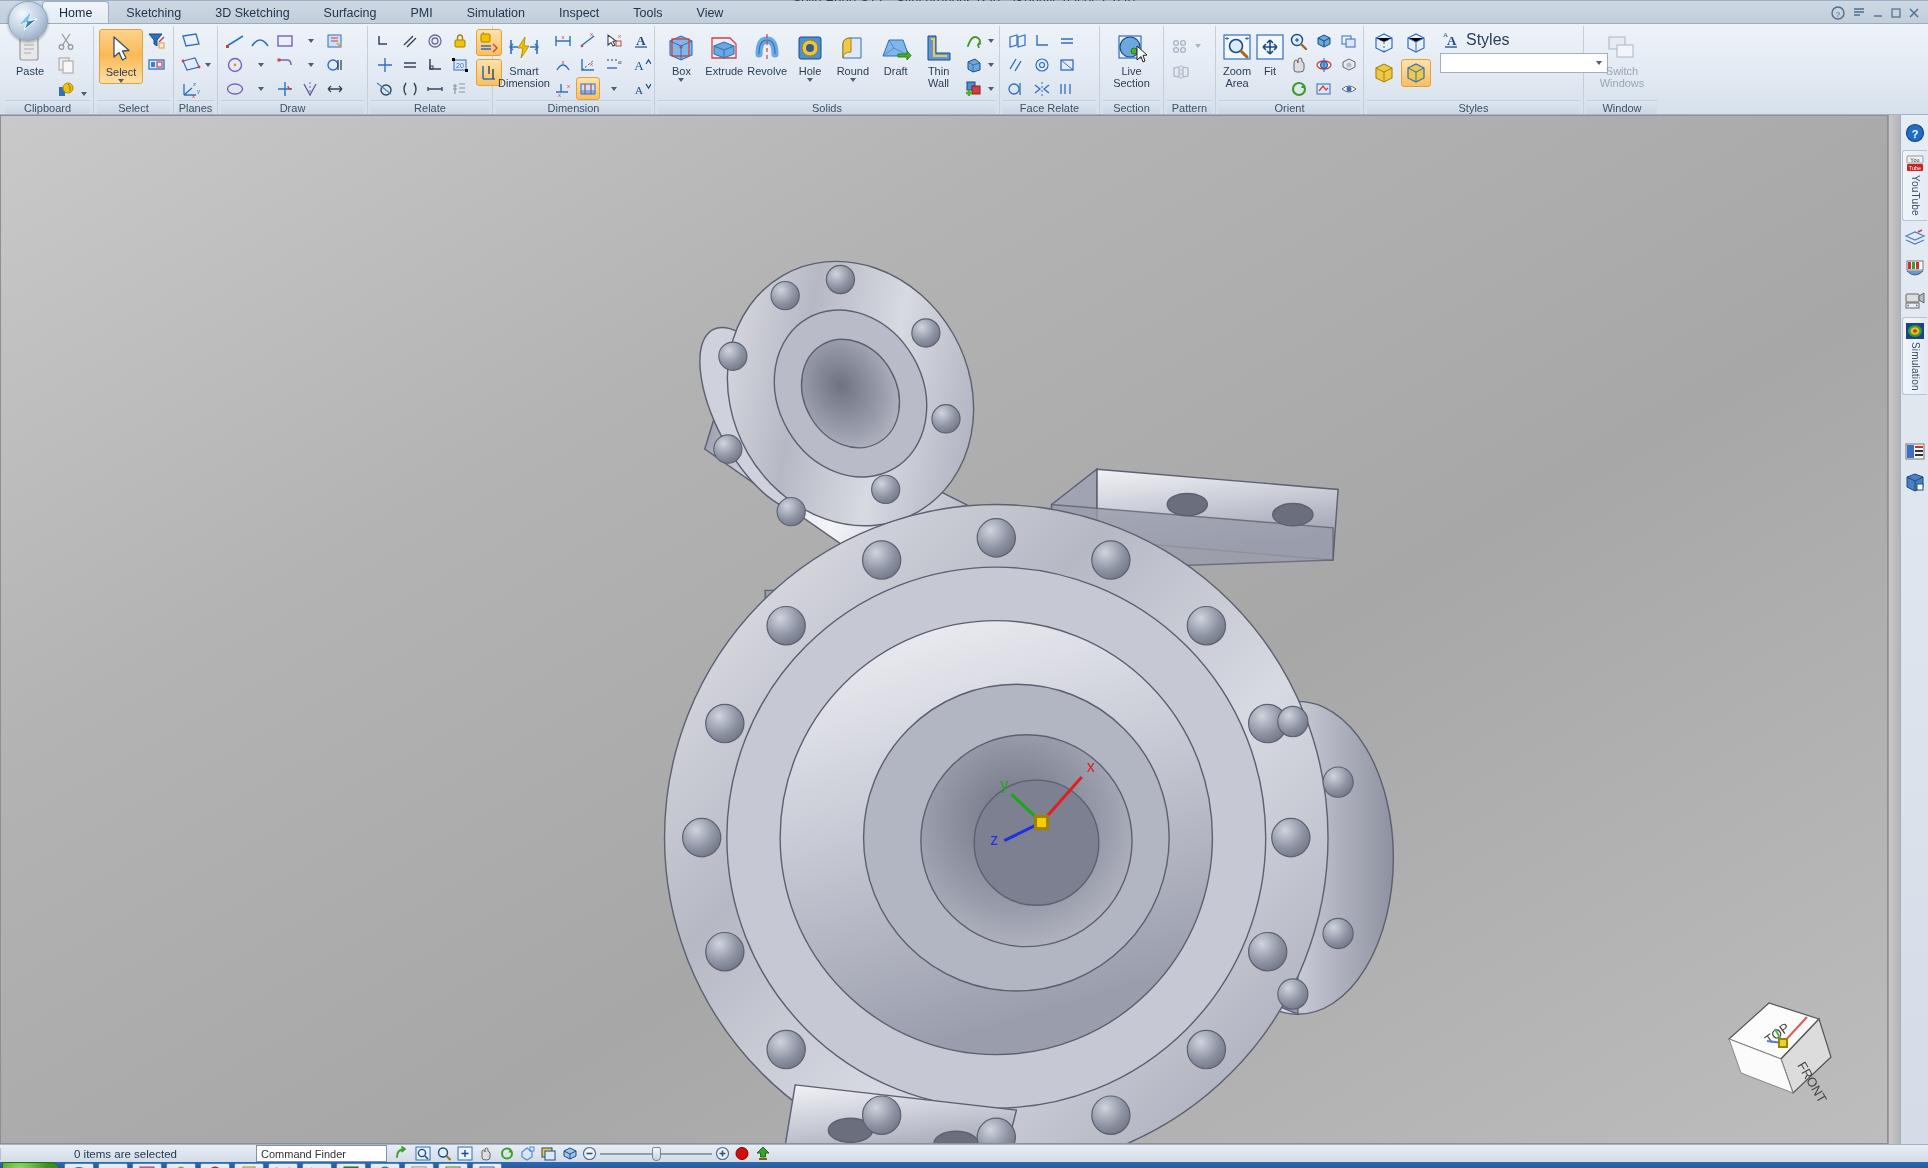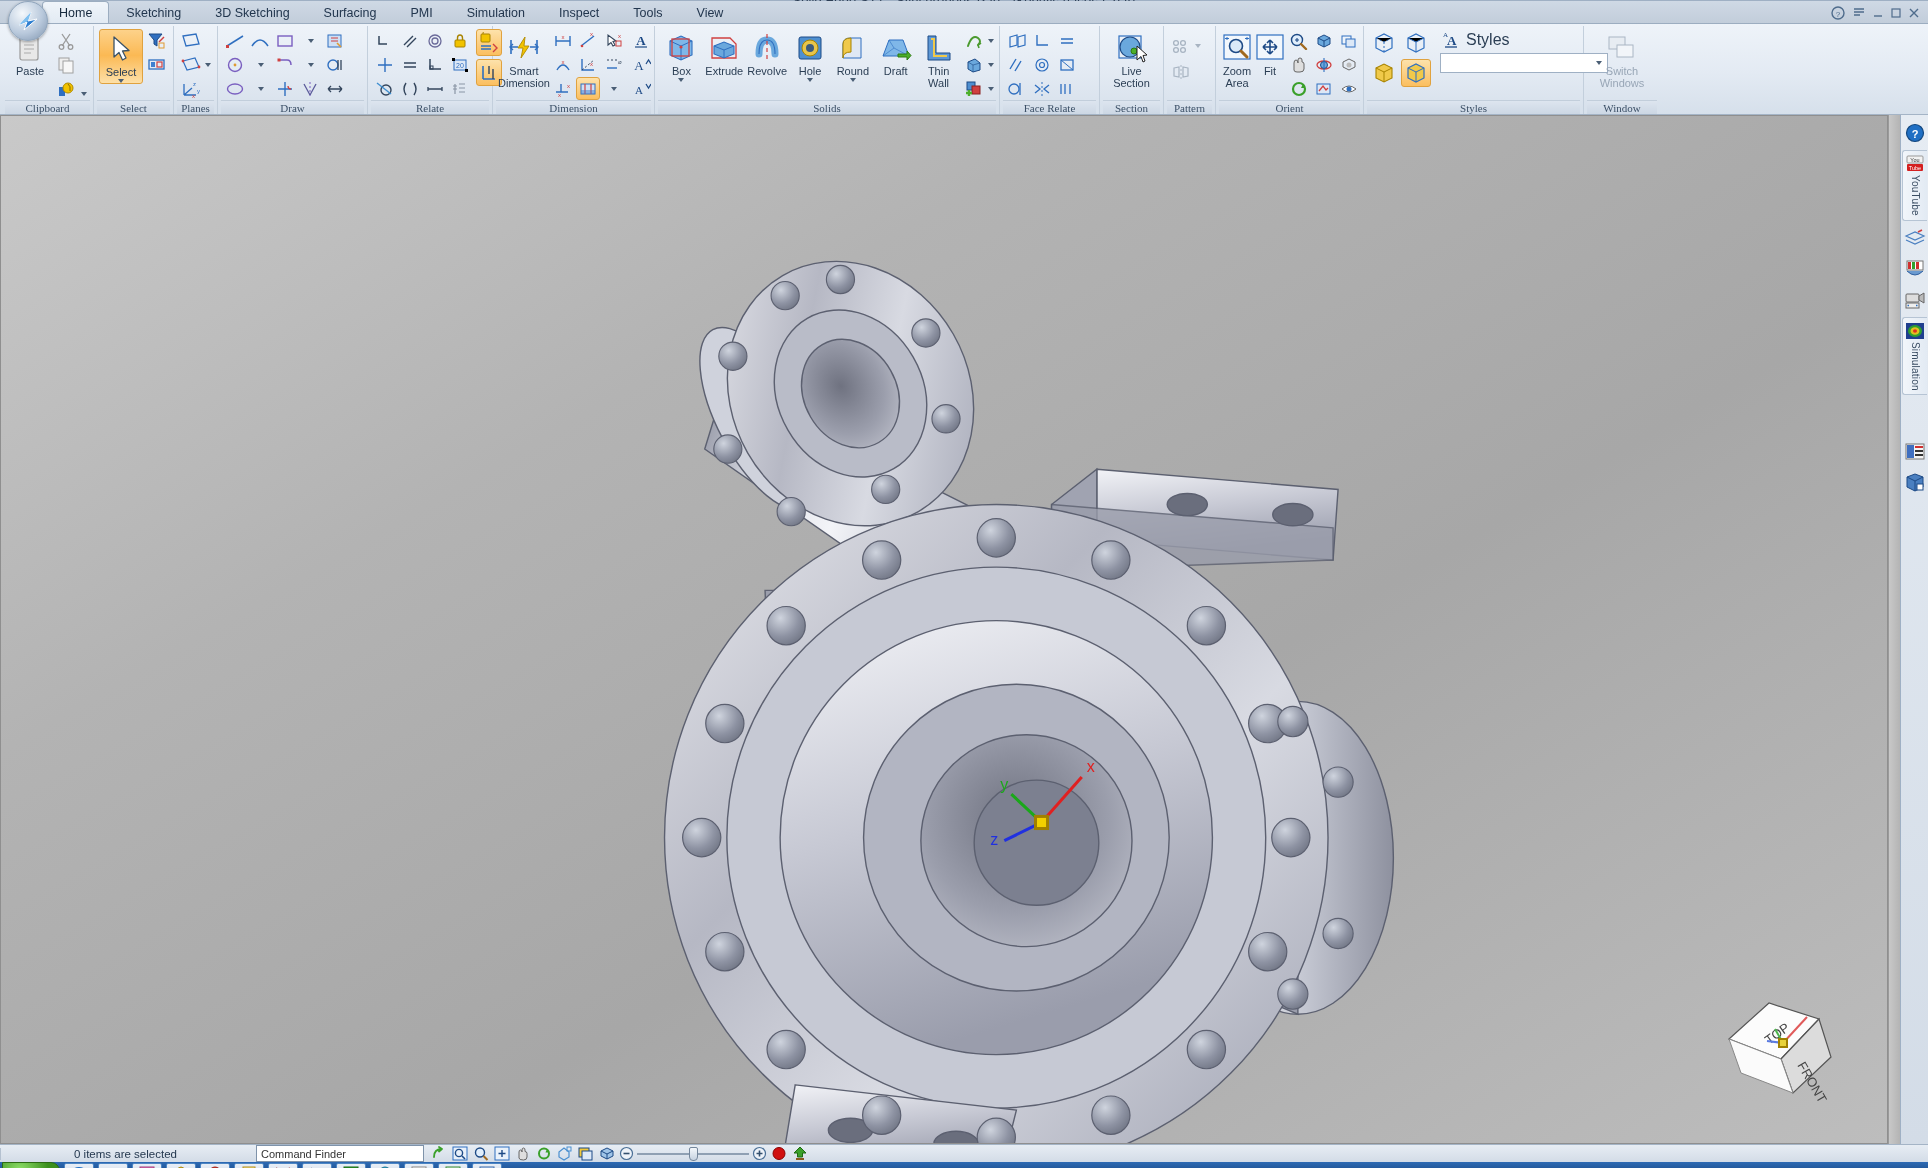--- a/index.html
+++ b/index.html
@@ -91,21 +91,20 @@
     border-right: 1px solid #c3cfdc;
     position: relative;
     padding: 0 3px;
   }
   .rgroup-body { flex: 1; display: flex; align-items: flex-start; padding: 3px 2px 0 2px; gap: 1px; }
   .rgroup-label {
     height: 14px; font-size: 11px; color: #3c5067;
     text-align: center; line-height: 15px;
     background: linear-gradient(180deg,#dde5ef,#ccd7e4);
     border-top: 1px solid #c2cedb;
-    font-family: Liberation Serif, serif;
   }
   .big-btn {
     width: 46px; display:flex; flex-direction:column; align-items:center;
     padding-top: 2px; font-size: 11px; color:#2b3e54; text-align:center; line-height:12px;
   }
   .big-btn.wide { width: 54px; }
   .big-btn .ico { height: 34px; display:flex; align-items:center; justify-content:center; }
   .big-btn.sel {
     background: linear-gradient(180deg,#fdd28a 0%, #fbb954 48%, #fde0a8 100%);
     border: 1px solid #e0a23f; border-radius: 3px;
@@ -149,21 +148,21 @@
   
   .statusbar {
     height: 22px;
     background: linear-gradient(180deg,#e7edf4,#d3dce7);
     border-top: 1px solid #a4b4c6;
     display: flex; align-items: center; font-size: 11.5px; color:#24384f;
   }
   .status-msg { flex: 1; text-align: center; }
   .status-sel { width: 250px; text-align:center; border-left:1px solid #b4c1d0; }
   .cmd-finder {
-    width: 168px; height: 17px; margin: 0 6px;
+    width: 131px; height: 17px; margin: 0 6px;
     background:#fff; border:1px solid #7f93aa; font-size:11px; color:#333;
     display:flex; align-items:center; padding-left:4px;
   }
   .status-icons { display:flex; align-items:center; gap:3px; padding-right:4px; }
   .status-icons .si { width:18px;height:17px;display:flex;align-items:center;justify-content:center; }
   .zoom-slider { display:flex;align-items:center;gap:3px; }
   .zs-track { width:112px;height:2px;background:#8fa0b3;position:relative; }
   .zs-thumb { position:absolute;left:52px;top:-6px;width:9px;height:14px;background:linear-gradient(180deg,#f3f7fb,#c6d2e0);border:1px solid #74869b;border-radius:2px 2px 4px 4px; }
 
   

